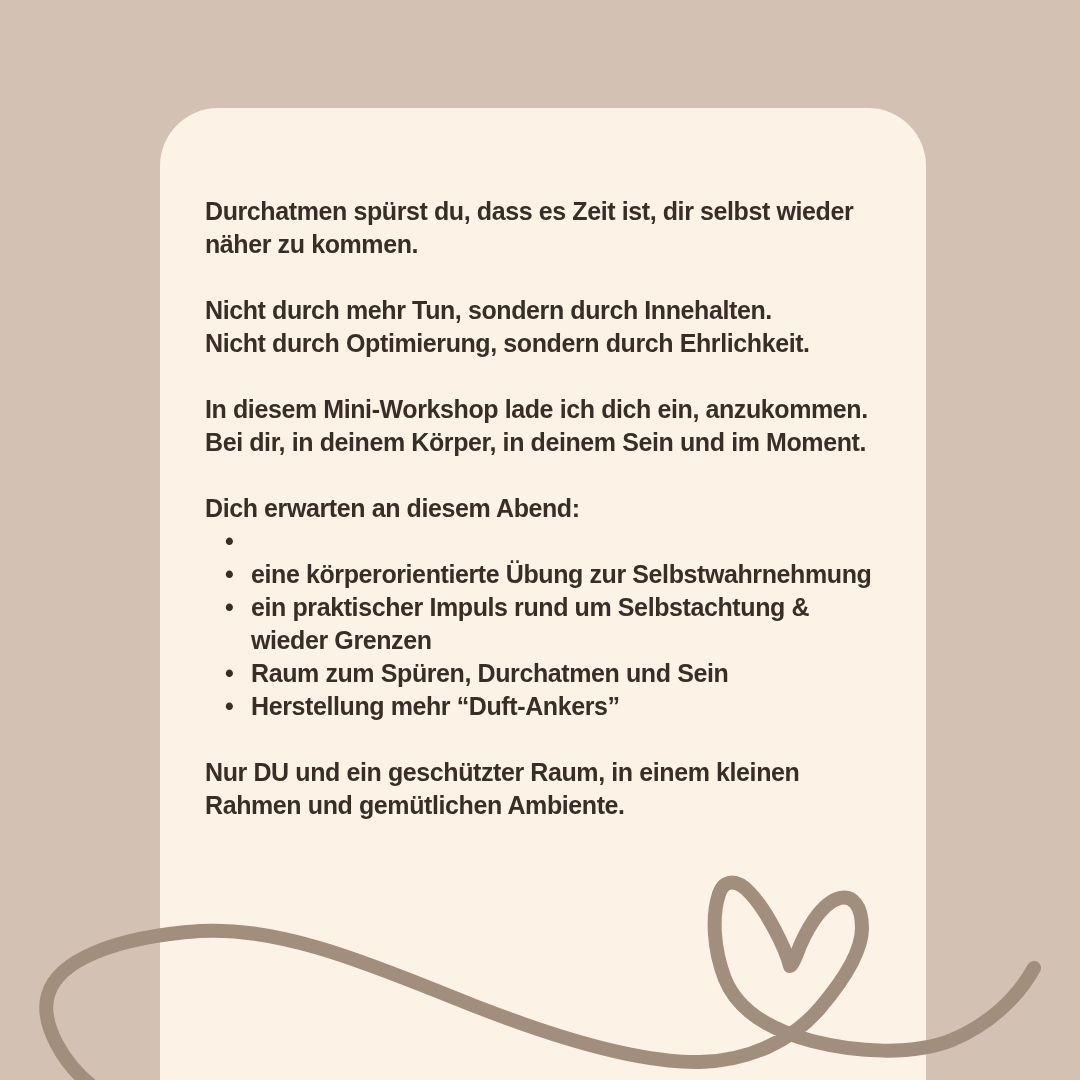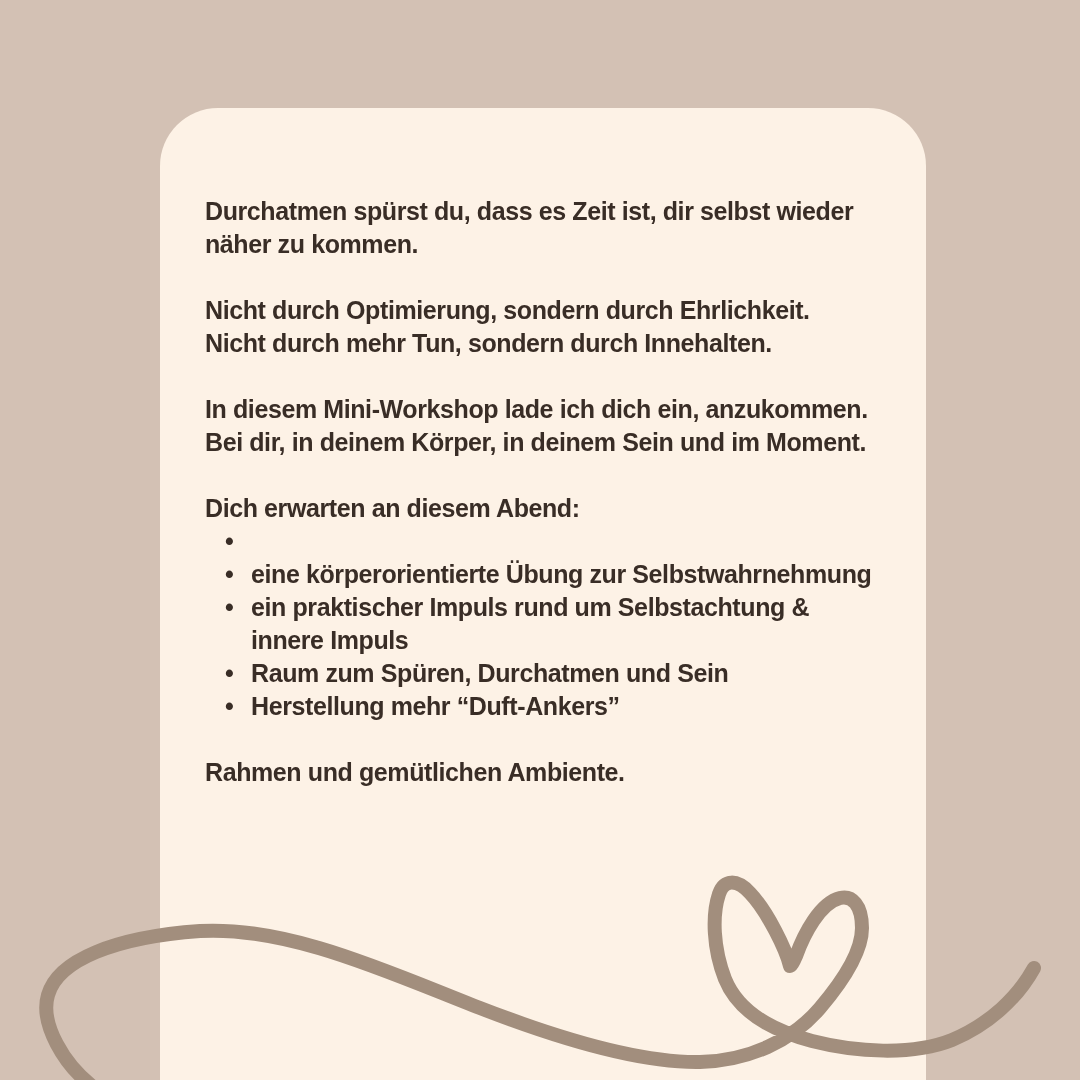--- a/index.html
+++ b/index.html
@@ -66,22 +66,22 @@
   <div class="card"></div>
 
   <div class="text-block">
 
     <div class="para">
       <div class="line">Durchatmen spürst du, dass es Zeit ist, dir selbst wieder</div>
       <div class="line">näher zu kommen.</div>
     </div>
 
     <div class="para">
+      <div class="line">Nicht durch mehr Tun, sondern durch Innehalten.</div>
       <div class="line">Nicht durch Optimierung, sondern durch Ehrlichkeit.</div>
-      <div class="line">Nicht durch mehr Tun, sondern durch Innehalten.</div>
     </div>
 
     <div class="para">
       <div class="line">In diesem Mini-Workshop lade ich dich ein, anzukommen.</div>
       <div class="line">Bei dir, in deinem Körper, in deinem Sein und im Moment.</div>
     </div>
 
     <div class="para">
       <div class="line">Dich erwarten an diesem Abend:</div>
 
@@ -91,34 +91,35 @@
 
       <div class="bullet-row">
         <span class="bullet-dot">•</span>
         <span class="line">eine körperorientierte Übung zur Selbstwahrnehmung</span>
       </div>
 
       <div class="bullet-row">
         <span class="bullet-dot">•</span>
         <span class="line">ein praktischer Impuls rund um Selbstachtung &amp;</span>
       </div>
-      <div class="line bullet-cont">innere Impuls</div>
+      <div class="line bullet-cont">wieder Grenzen</div>
 
       <div class="bullet-row">
         <span class="bullet-dot">•</span>
         <span class="line">Raum zum Spüren, Durchatmen und Sein</span>
       </div>
 
       <div class="bullet-row">
         <span class="bullet-dot">•</span>
         <span class="line">Herstellung mehr “Duft-Ankers”</span>
       </div>
     </div>
 
     <div class="para">
+      <div class="line">Nur DU und ein geschützter Raum, in einem kleinen</div>
       <div class="line">Rahmen und gemütlichen Ambiente.</div>
     </div>
 
   </div>
 
   <svg class="swirl-svg" viewBox="0 0 1080 1080" aria-hidden="true">
     <path class="swirl-path" d="
       M 100 1092
       C 62 1066, 40 1022, 48 995
       C 58 960, 115 937, 200 931

